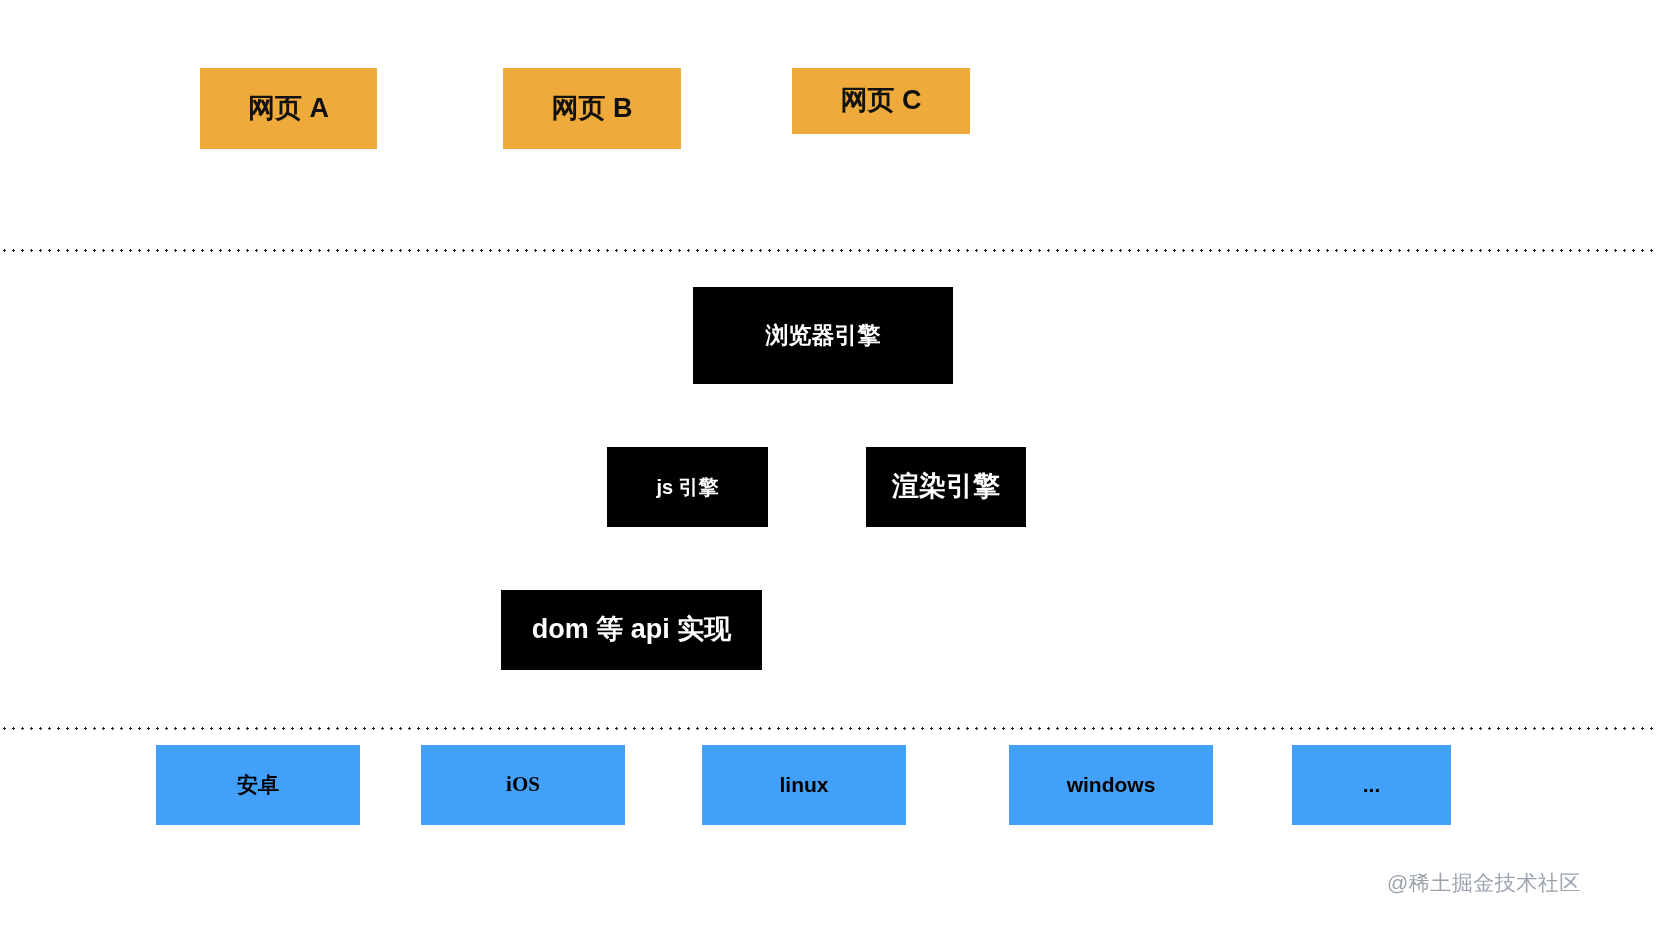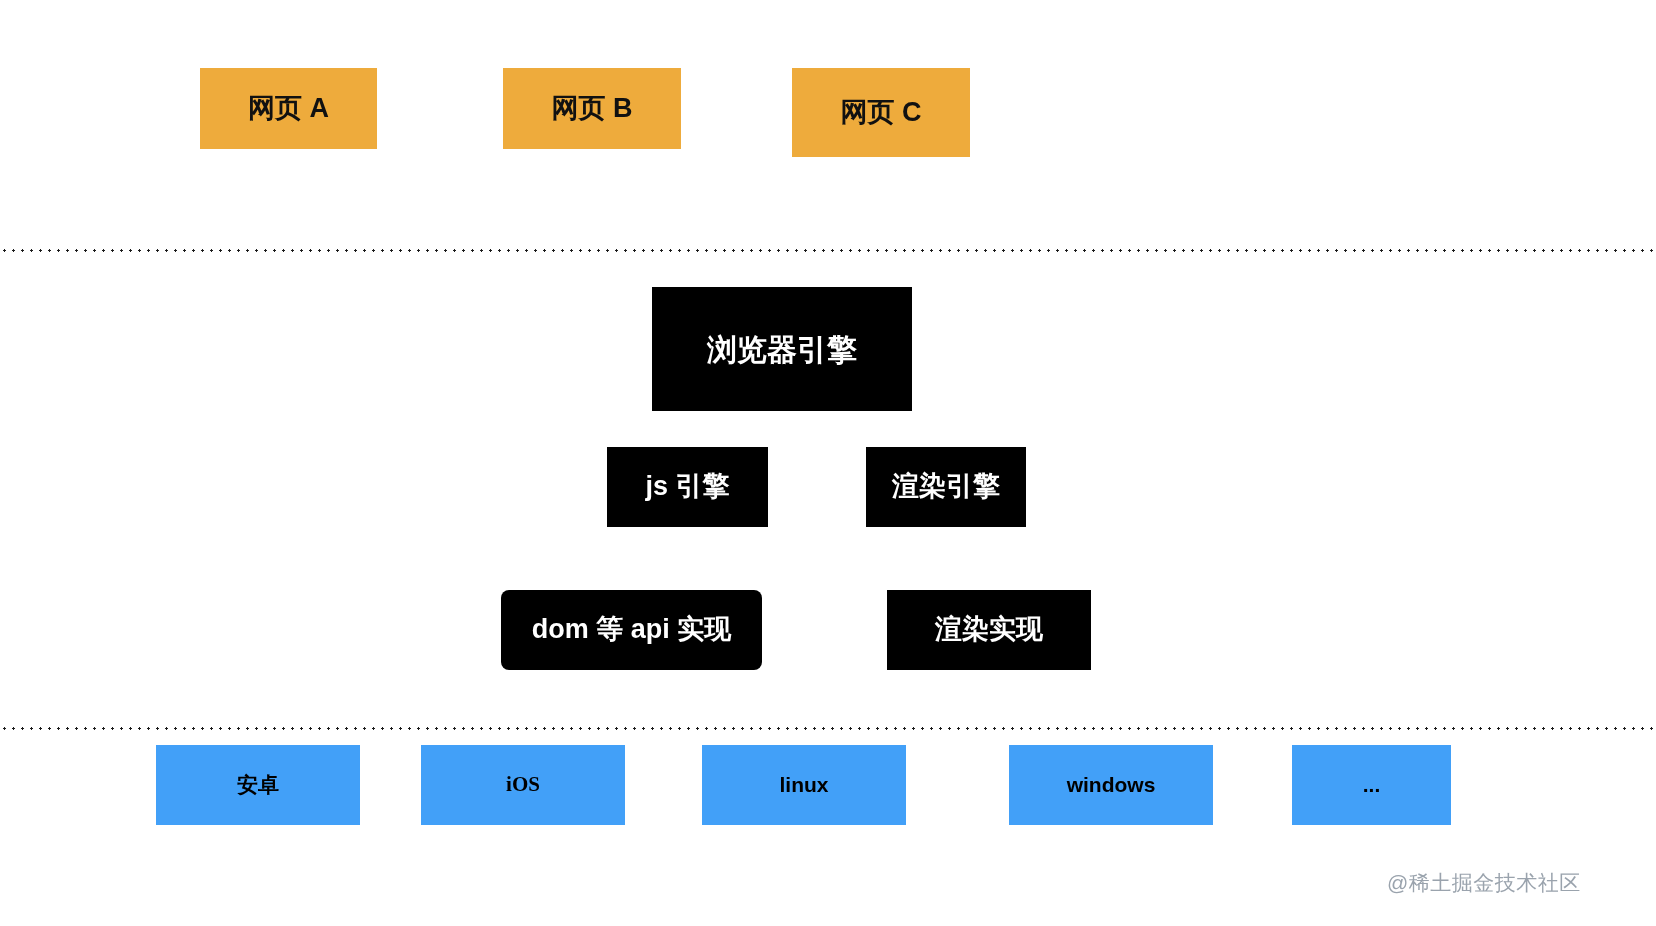--- a/index.html
+++ b/index.html
@@ -71,46 +71,43 @@
 <div id="diagram">
 
   <div class="box box-page" style="left:503px; top:68px; width:178px; height:81px;">
     <span>网页 B</span>
   </div>
 
   <div class="box box-page" style="left:200px; top:68px; width:177px; height:81px;">
     <span>网页 A</span>
   </div>
 
-  <div class="box box-page" style="left:792px; top:68px; width:178px; height:89px;">
+  <div class="box box-page" style="left:792px; top:68px; width:178px; height:66px;">
     <span>网页 C</span>
   </div>
 
 
   <div class="divider" style="top:249px;"></div>
 
-  <div class="box box-engine" style="left:652px; top:287px; width:260px; height:124px; font-size:30px;">
+  <div class="box box-engine" style="left:693px; top:287px; width:260px; height:97px; font-size:23px;">
     <span>浏览器引擎</span>
   </div>
 
-  <div class="box box-engine" style="left:607px; top:447px; width:161px; height:80px; font-size:27px;">
+  <div class="box box-engine" style="left:607px; top:447px; width:161px; height:80px; font-size:20px;">
     <span>js 引擎</span>
   </div>
 
   <div class="box box-engine" style="left:866px; top:447px; width:160px; height:80px; font-size:27px;justify-content:center;">
     <span>渲染引擎</span>
   </div>
 
-  <div class="box box-engine" style="left:501px; top:590px; width:261px; height:80px; font-size:27px;border-radius:8px;">
+  <div class="box box-engine" style="left:501px; top:590px; width:261px; height:80px; font-size:27px;">
     <span>dom 等 api 实现</span>
   </div>
 
-  <div class="box box-engine" style="left:887px; top:590px; width:204px; height:80px; font-size:27px;">
-    <span>渲染实现</span>
-  </div>
 
   <div class="divider" style="top:727px;"></div>
 
   <div class="box box-os" style="left:156px; top:745px; width:204px; height:80px;">
     <span>安卓</span>
   </div>
 
   <div class="box box-os" style="left:421px; top:745px; width:204px; height:80px;font-family:Liberation Serif, serif;">
     <span>iOS</span>
   </div>

